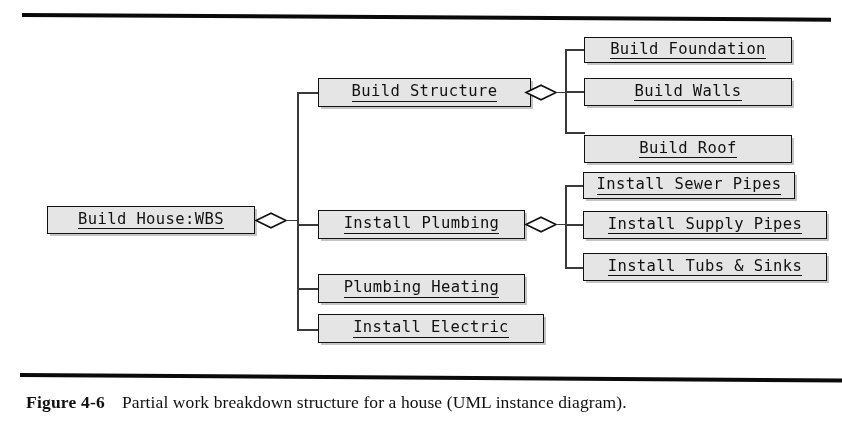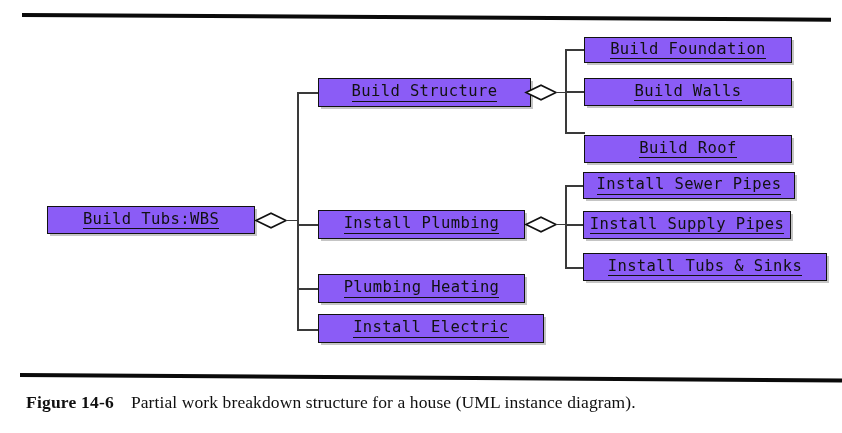--- a/index.html
+++ b/index.html
@@ -43,21 +43,21 @@
     left: 0;
     top: 0;
     width: 842px;
     height: 365px;
   }
 
   
   .node {
     position: absolute;
     box-sizing: border-box;
-    background: #8b5cf6;
+    background: #e5e5e5;
     border: 1.6px solid #111111;
     box-shadow: 2.5px 2.5px 0 -0.5px rgba(150,150,150,0.55);
     display: flex;
     align-items: center;
     justify-content: center;
   }
   .node-label {
     font-family: "DejaVu Sans Mono", "Liberation Mono", monospace;
     font-size: 15.5px;
     letter-spacing: 0.4px;
@@ -108,21 +108,21 @@
   }
 </style>
 </head>
 <body>
 
 <div class="page-rule" id="rule-top"></div>
 
 <div id="diagram">
 
   <div class="node" style="left:47px; top:206px; width:208px; height:28px;">
-    <span class="node-label">Build Tubs:WBS</span>
+    <span class="node-label">Build House:WBS</span>
   </div>
 
   <svg class="diamond" style="left:255px; top:212px; width:32px; height:17px;" viewBox="0 0 32 17">
     <polygon points="1,8.5 16,1.2 31,8.5 16,15.8"></polygon>
   </svg>
 
   <div class="link h" style="left:286px; top:219.5px; width:13px;"></div>
 
   <div class="link v" style="left:297px; top:93px; height:238px;"></div>
 
@@ -180,27 +180,27 @@
   <div class="link v" style="left:565px; top:186px; height:83px;"></div>
 
   <div class="link h" style="left:565px; top:185.4px; width:19px;"></div>
   <div class="link h" style="left:565px; top:224.4px; width:19px;"></div>
   <div class="link h" style="left:565px; top:267.4px; width:19px;"></div>
 
   <div class="node" style="left:583px; top:172px; width:212px; height:27px;">
     <span class="node-label">Install Sewer Pipes</span>
   </div>
 
-  <div class="node" style="left:583px; top:211px; width:208px; height:28px;">
+  <div class="node" style="left:583px; top:211px; width:244px; height:28px;">
     <span class="node-label">Install Supply Pipes</span>
   </div>
 
   <div class="node" style="left:583px; top:253px; width:244px; height:28px;">
     <span class="node-label">Install Tubs &amp; Sinks</span>
   </div>
 
 </div>
 
 <div class="page-rule" id="rule-bottom"></div>
 
 <div id="caption">
-  <span class="fig-number">Figure 14-6</span><span class="fig-gap"></span><span>Partial work breakdown structure for a house (UML instance diagram).</span>
+  <span class="fig-number">Figure 4-6</span><span class="fig-gap"></span><span>Partial work breakdown structure for a house (UML instance diagram).</span>
 </div>
 
 </body></html>

